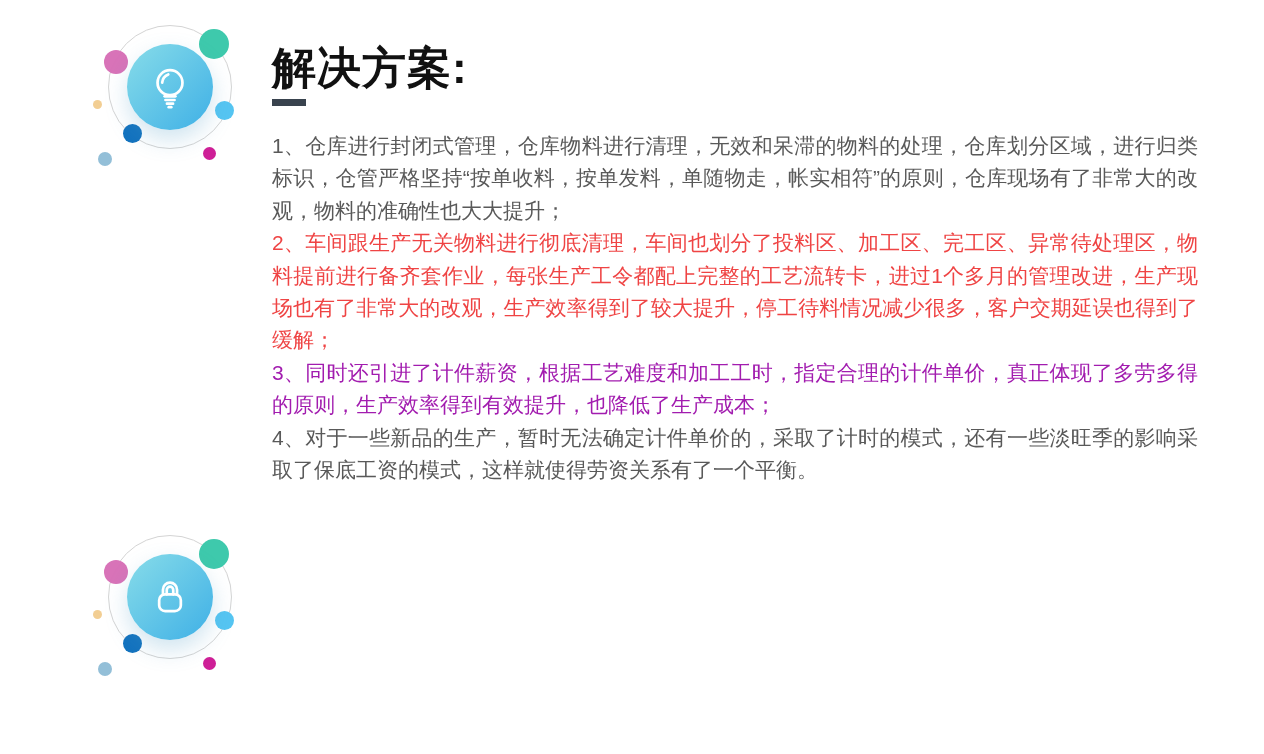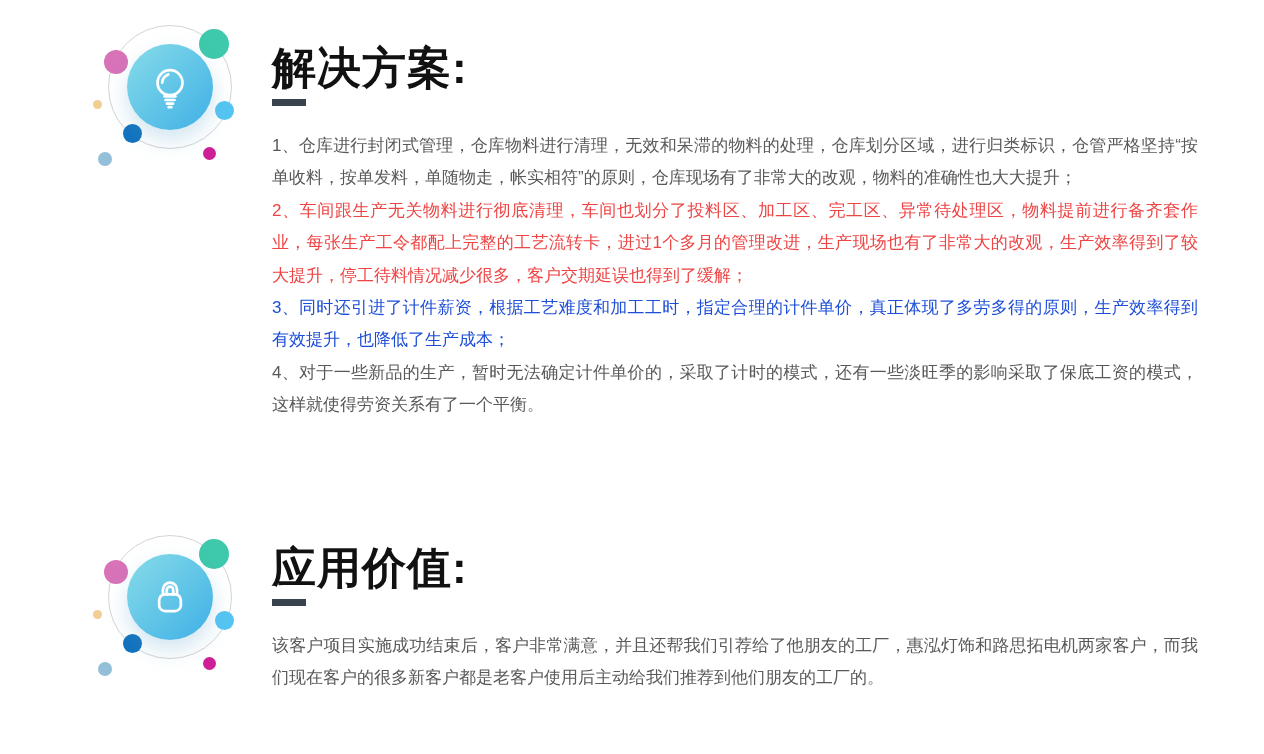--- a/index.html
+++ b/index.html
@@ -40,21 +40,21 @@
   .content { position: absolute; left: 272px; width: 926px; }
   .sec1 .content { top: 44px; }
   .sec2 .content { top: 34px; }
   .section-title {
     font-size: 44px; font-weight: bold; color: #111111;
     line-height: 48px; letter-spacing: 1px;
   }
   .title-underline { width: 34px; height: 7px; background: #39434e; margin-top: 7px; }
   .paras { margin-top: 24px; }
   .paras p {
-    font-size: 17px; line-height: 32.4px; color: #595959;
+    font-size: 21px; line-height: 32.4px; color: #595959;
     text-align: justify; text-justify: inter-ideograph;
   }
 </style>
 </head>
 <body>
 
 <div class="page">
 
   <section class="block sec1">
     <div class="icon-group">
@@ -76,21 +76,21 @@
           <path d="M22.8 42.6 h2.4"></path>
         </svg>
       </div>
     </div>
     <div class="content">
       <h2 class="section-title" style="color: rgb(17, 17, 17);">解决方案:</h2>
       <div class="title-underline" style="background-color: rgb(57, 67, 78);"></div>
       <div class="paras">
         <p style="color: rgb(89, 89, 89);">1、仓库进行封闭式管理，仓库物料进行清理，无效和呆滞的物料的处理，仓库划分区域，进行归类标识，仓管严格坚持“按单收料，按单发料，单随物走，帐实相符”的原则，仓库现场有了非常大的改观，物料的准确性也大大提升；</p>
         <p style="color: #ef4444;">2、车间跟生产无关物料进行彻底清理，车间也划分了投料区、加工区、完工区、异常待处理区，物料提前进行备齐套作业，每张生产工令都配上完整的工艺流转卡，进过1个多月的管理改进，生产现场也有了非常大的改观，生产效率得到了较大提升，停工待料情况减少很多，客户交期延误也得到了缓解；</p>
-        <p style="color: #1d4ed8;">3、同时还引进了计件薪资，根据工艺难度和加工工时，指定合理的计件单价，真正体现了多劳多得的原则，生产效率得到有效提升，也降低了生产成本；</p>
+        <p style="color: #a21caf;">3、同时还引进了计件薪资，根据工艺难度和加工工时，指定合理的计件单价，真正体现了多劳多得的原则，生产效率得到有效提升，也降低了生产成本；</p>
         <p style="color: rgb(89, 89, 89);">4、对于一些新品的生产，暂时无法确定计件单价的，采取了计时的模式，还有一些淡旺季的影响采取了保底工资的模式，这样就使得劳资关系有了一个平衡。</p>
       </div>
     </div>
   </section>
 
   <section class="block sec2">
     <div class="icon-group">
       <div class="ring" style="border-color: rgb(212, 212, 212);"></div>
       <div class="dot teal" style="background-color: rgb(62, 201, 172);"></div>
       <div class="dot pink" style="background-color: rgb(216, 115, 184);"></div>
@@ -100,22 +100,15 @@
       <div class="dot magenta" style="background-color: rgb(206, 31, 151);"></div>
       <div class="dot steel" style="background-color: rgb(147, 191, 216);"></div>
       <div class="main-circle" style="background: linear-gradient(135deg, rgb(135, 220, 233), rgb(63, 176, 230));">
         <svg viewBox="0 0 48 48" fill="none" stroke="#ffffff" stroke-width="2.5" stroke-linecap="round" stroke-linejoin="round" aria-hidden="true">
           <rect x="14" y="21.5" width="20" height="15.5" rx="5.5"></rect>
           <path d="M17.5 21.5 v-4.2 a6.5 6.5 0 0 1 13 0 V21.5"></path>
           <path d="M21 21.5 v-4 a3 3 0 0 1 6 0 V21.5"></path>
         </svg>
       </div>
     </div>
-    <div class="content">
-      <h2 class="section-title" style="color: rgb(17, 17, 17);">应用价值:</h2>
-      <div class="title-underline" style="background-color: rgb(57, 67, 78);"></div>
-      <div class="paras">
-        <p style="color: rgb(89, 89, 89);">该客户项目实施成功结束后，客户非常满意，并且还帮我们引荐给了他朋友的工厂，惠泓灯饰和路思拓电机两家客户，而我们现在客户的很多新客户都是老客户使用后主动给我们推荐到他们朋友的工厂的。</p>
-      </div>
-    </div>
   </section>
 
 </div>
 
 </body></html>

